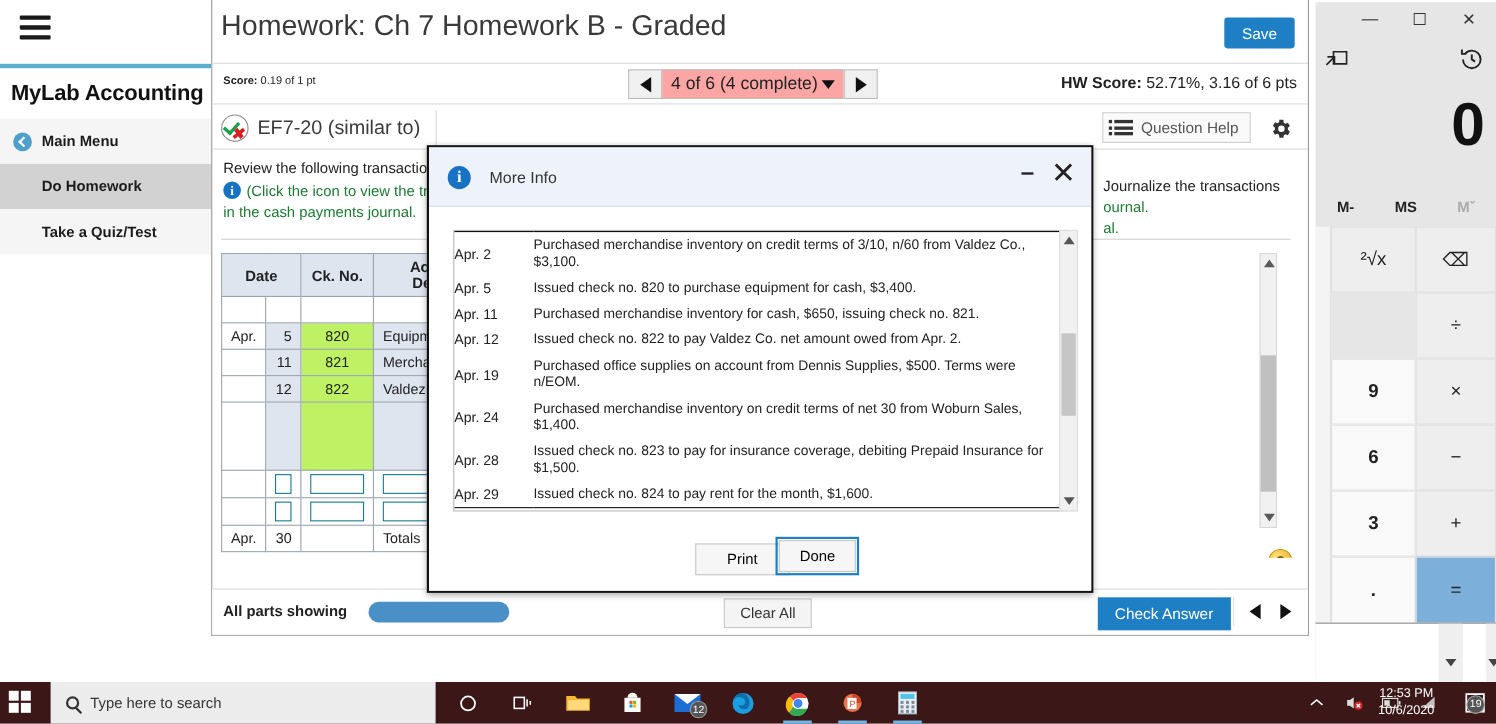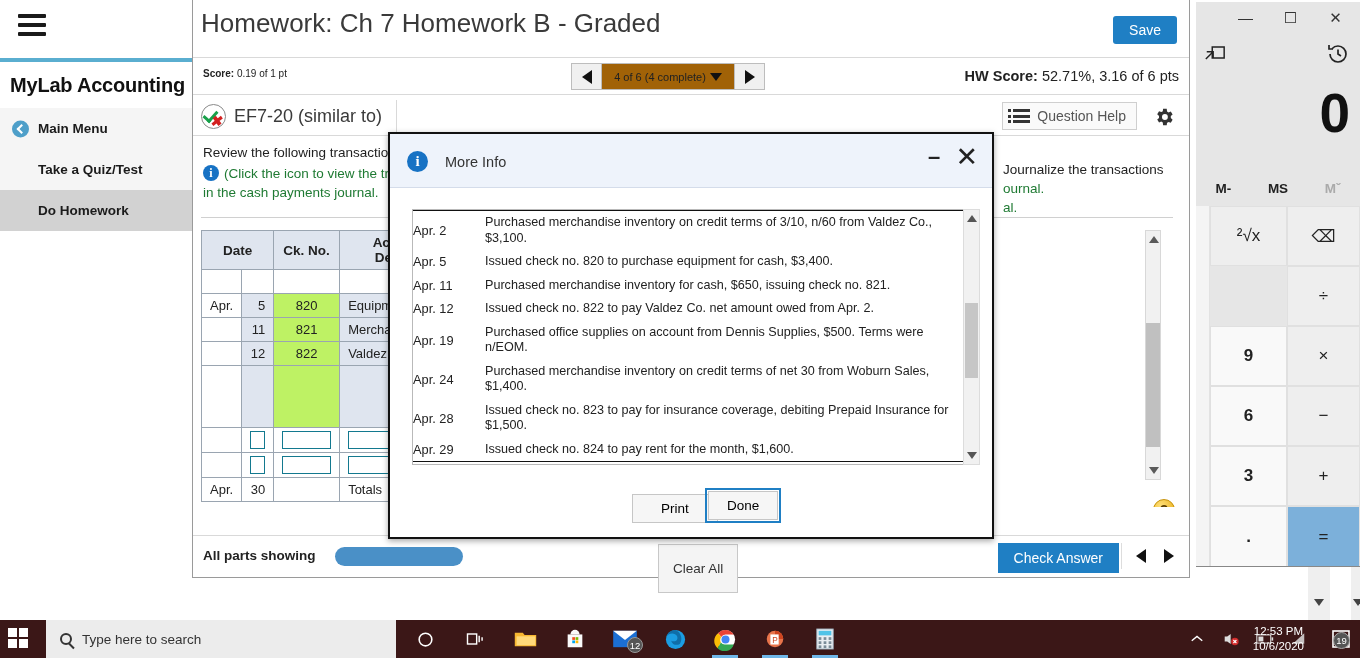--- a/index.html
+++ b/index.html
@@ -41,22 +41,22 @@
   .score-text { position:absolute; left:10px; top:10px; font-size:10px; color:#222; }
   .score-text b { font-weight:bold; }
   .hw-score { position:absolute; right:10px; top:10px; font-size:14.5px; color:#222; }
   .hw-score b { font-weight:bold; }
   .pager { position:absolute; left:378px; top:5px; display:flex; height:27px; }
   .pg-arrow { width:31px; height:27px; border:1px solid #bdbdbd; background:#f0f0f0;
               display:flex; align-items:center; justify-content:center; cursor:pointer; }
   .tri-l { width:0;height:0;border-top:7px solid transparent;border-bottom:7px solid transparent;border-right:10px solid #111; }
   .tri-r { width:0;height:0;border-top:7px solid transparent;border-bottom:7px solid transparent;border-left:10px solid #111; }
   .pg-mid { min-width:132px; height:27px; border-top:1px solid #bdbdbd; border-bottom:1px solid #bdbdbd;
-            background:#a16207; display:flex; align-items:center; justify-content:center; gap:4px;
-            font-size:11px; color:#222; padding:0 8px; cursor:pointer; }
+            background:#fca5a5; display:flex; align-items:center; justify-content:center; gap:4px;
+            font-size:16px; color:#222; padding:0 8px; cursor:pointer; }
   .caret-dn { width:0;height:0;border-left:6px solid transparent;border-right:6px solid transparent;border-top:8px solid #111; }
 
   .row-exercise { position:absolute; left:0; top:96px; width:996px; height:40px; border-bottom:1px solid #d9d9d9; }
   .ex-label { position:absolute; left:8px; top:4px; height:32px; display:flex; align-items:center;
               gap:8px; font-size:18px; color:#3a3a3a; padding-right:14px; border-right:1px solid #d9d9d9; }
   .ex-icon { width:25px; height:25px; border-radius:50%; border:1.5px solid #8a8a8a; position:relative; flex:none; }
   .ex-icon .ck { position:absolute; left:4px; top:3px; width:9px; height:14px; border:solid #18a04a;
                  border-width:0 3px 3px 0; transform:rotate(42deg); }
   .ex-icon .xx { position:absolute; right:3px; bottom:1px; width:12px; height:12px; color:#d32020;
                  font-size:14px; line-height:12px; font-weight:bold; }
@@ -97,21 +97,21 @@
   .help-bubble { position:absolute; right:14px; top:362px; width:22px; height:22px; border-radius:50%;
                  background:radial-gradient(circle at 35% 30%, #ffe07a, #e5a70c); color:#5a3c00;
                  font-weight:bold; font-size:14px; display:flex; align-items:center; justify-content:center;
                  border:1px solid #c79209; cursor:pointer; }
 
   
   .app-footer { position:absolute; left:0; bottom:0; width:996px; height:42px; border-top:1px solid #d9d9d9; background:#fff; }
   .allparts { position:absolute; left:10px; top:12px; font-size:13.5px; font-weight:bold; color:#222; }
   .progress-track { position:absolute; left:142px; top:11px; width:128px; height:19px; background:#4a90c7; border-radius:10px; }
   .clear-all { position:absolute; left:465px; top:8px; background:#f4f4f4; border:1px solid #c8c8c8;
-               padding:16px 14px; font-size:13.5px; color:#333; cursor:pointer; font-family:"Liberation Sans",sans-serif; }
+               padding:5px 14px; font-size:13.5px; color:#333; cursor:pointer; font-family:"Liberation Sans",sans-serif; }
   .check-answer { position:absolute; right:70px; top:7px; background:#1f7fc4; color:#fff; border:none;
                   padding:7px 16px; font-size:14px; cursor:pointer; font-family:"Liberation Sans",sans-serif; }
   .nav-arrows { position:absolute; right:7px; top:7px; display:flex; border-left:1px solid #ddd; padding-left:6px; gap:2px; }
   .nav-arrows div { width:26px; height:26px; display:flex; align-items:center; justify-content:center; cursor:pointer; }
 
   
   .modal { position:absolute; left:388px; top:132px; width:606px; height:407px;
            background:#fff; border:2px solid #111; box-shadow:0 2px 6px rgba(0,0,0,.35); }
   .modal-head { height:54px; background:#eef3fb; border-bottom:1px solid #d4dcea; position:relative; }
   .mh-icon { position:absolute; left:17px; top:17px; width:21px; height:21px; border-radius:50%;
@@ -207,25 +207,25 @@
     </div>
     <div class="sidebar-top-rule"></div>
     <div class="mylab-title">MyLab Accounting</div>
     <div class="sidebar-nav">
       <div class="nav-item">
         <span class="back-circle">
             <i></i>
           </span>
         <span>Main Menu</span>
       </div>
+      <div class="nav-item active">
+        <span>Do Homework</span>
+      </div>
       <div class="nav-item">
         <span>Take a Quiz/Test</span>
-      </div>
-      <div class="nav-item active">
-        <span>Do Homework</span>
       </div>
     </div>
   </div>
 
   <div class="app-topbar"></div>
   <div class="app-window">
 
     <div class="app-title">Homework: Ch 7 Homework B - Graded</div>
     <button class="save-btn">Save</button>
 

